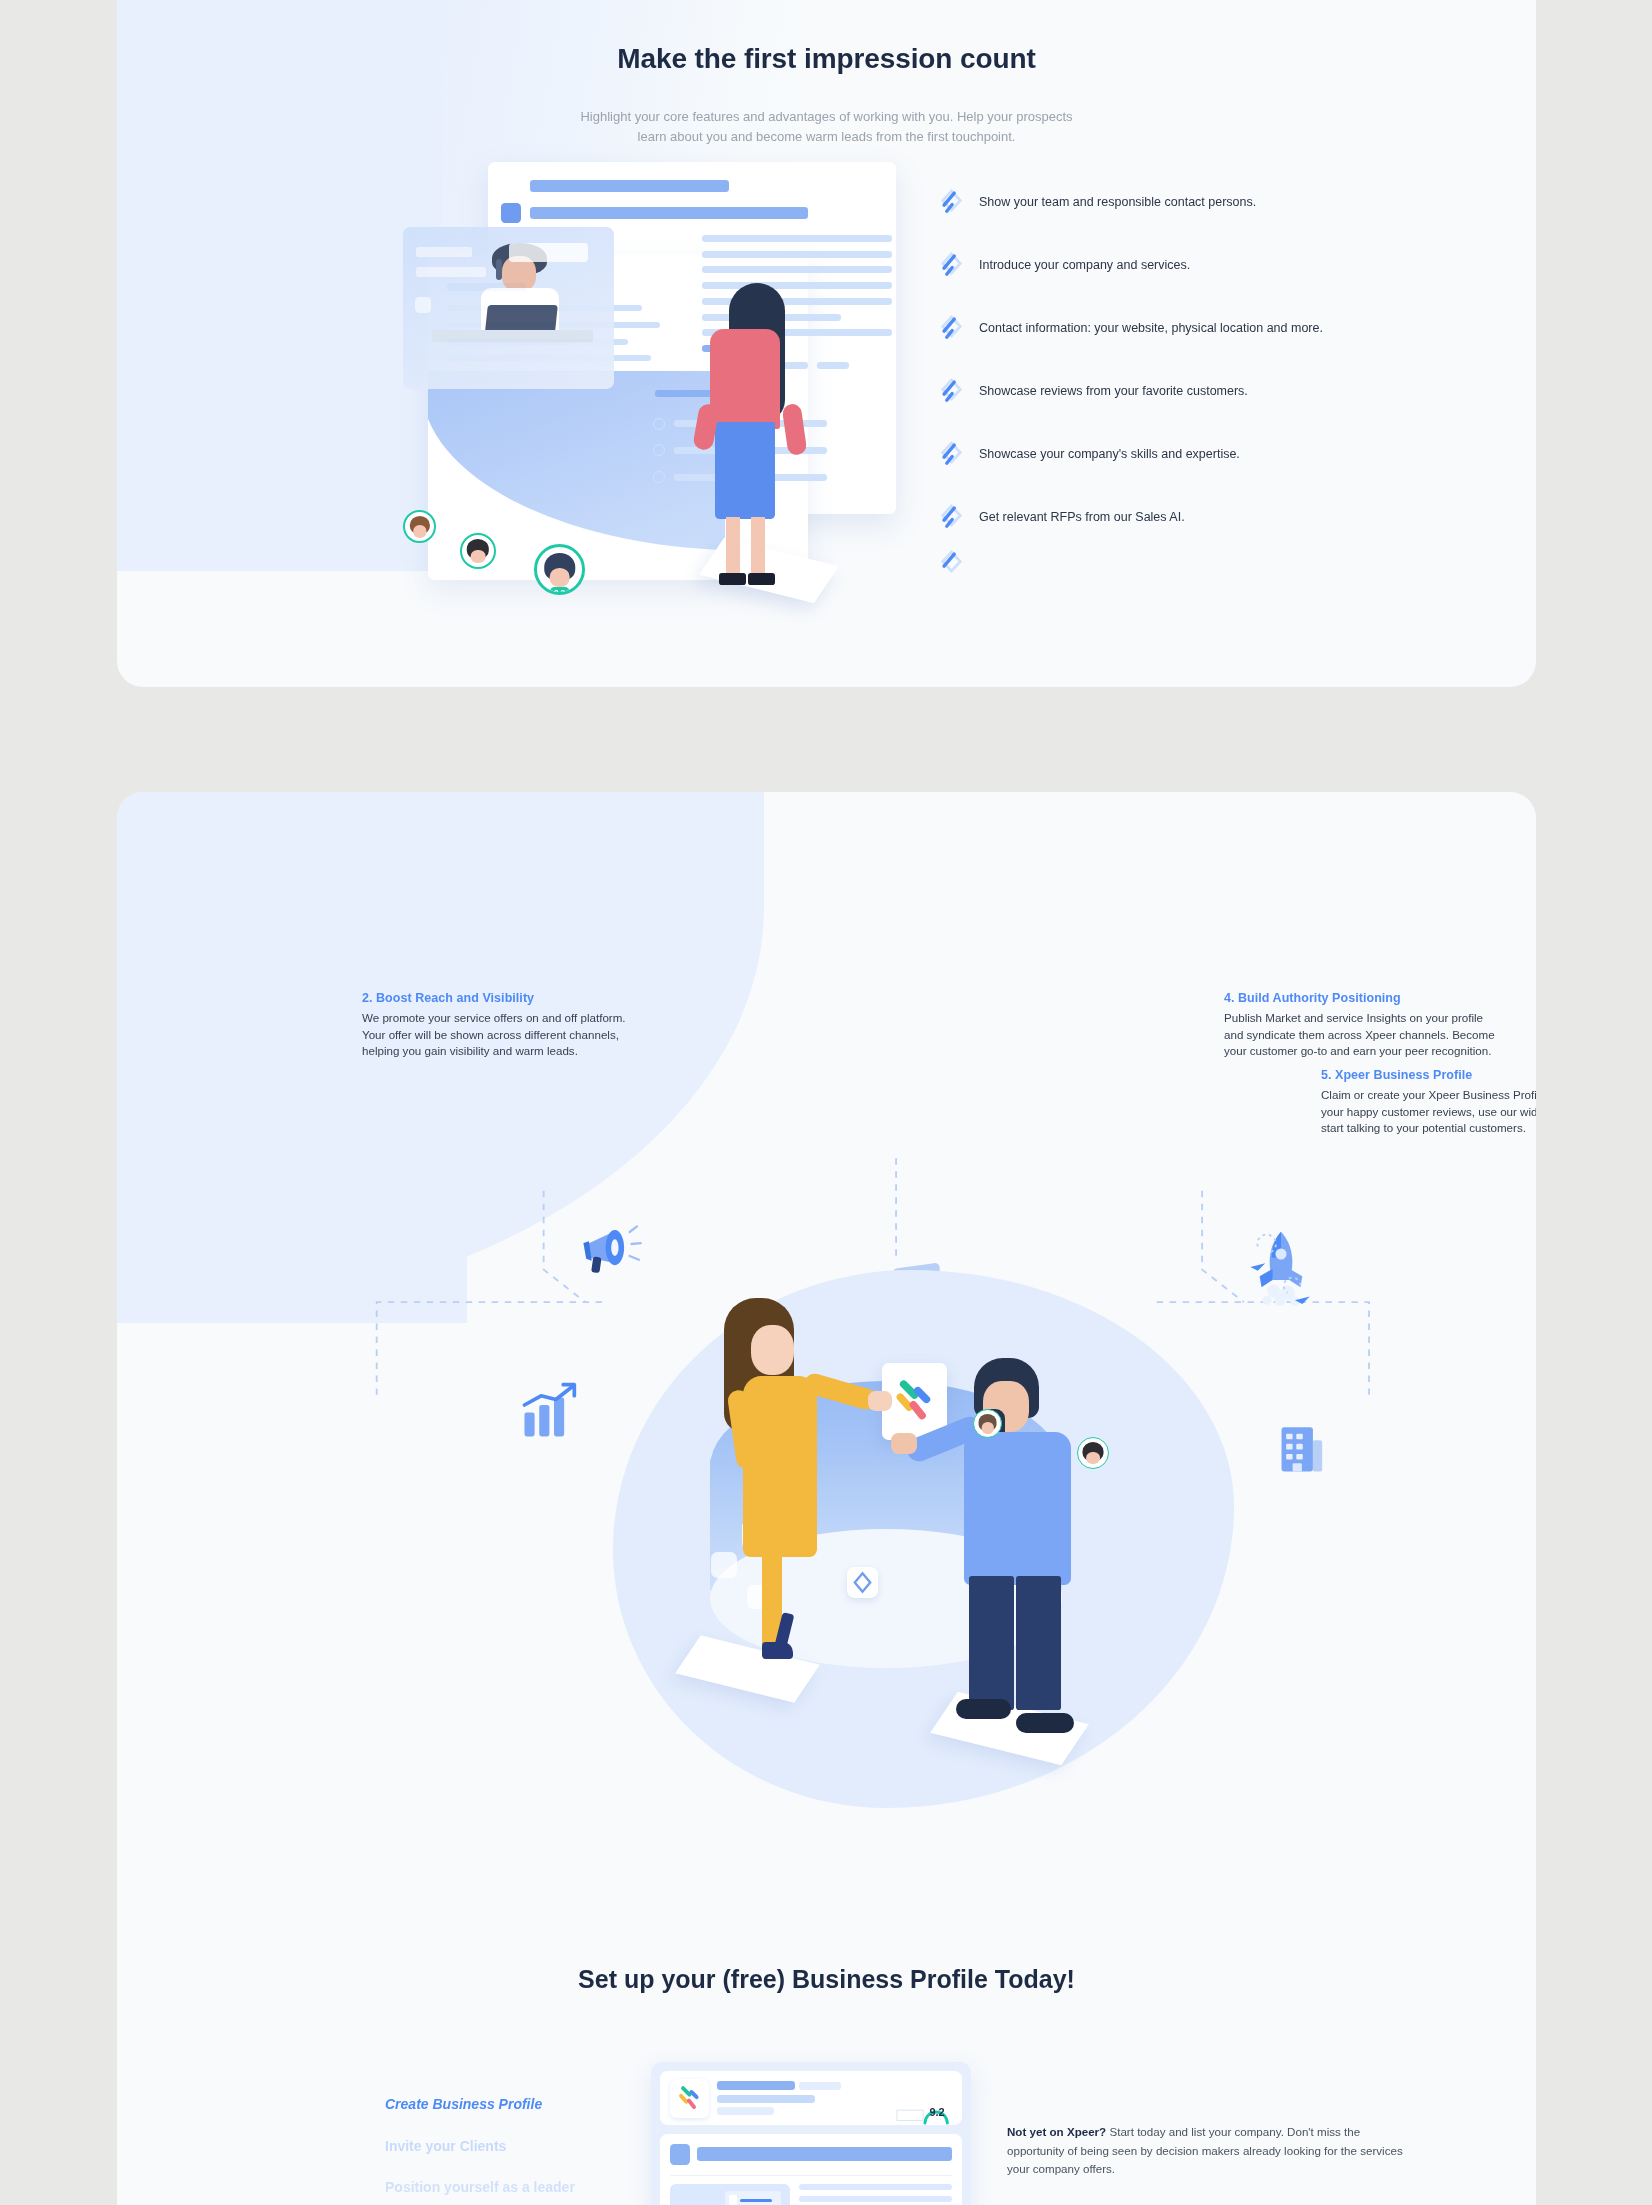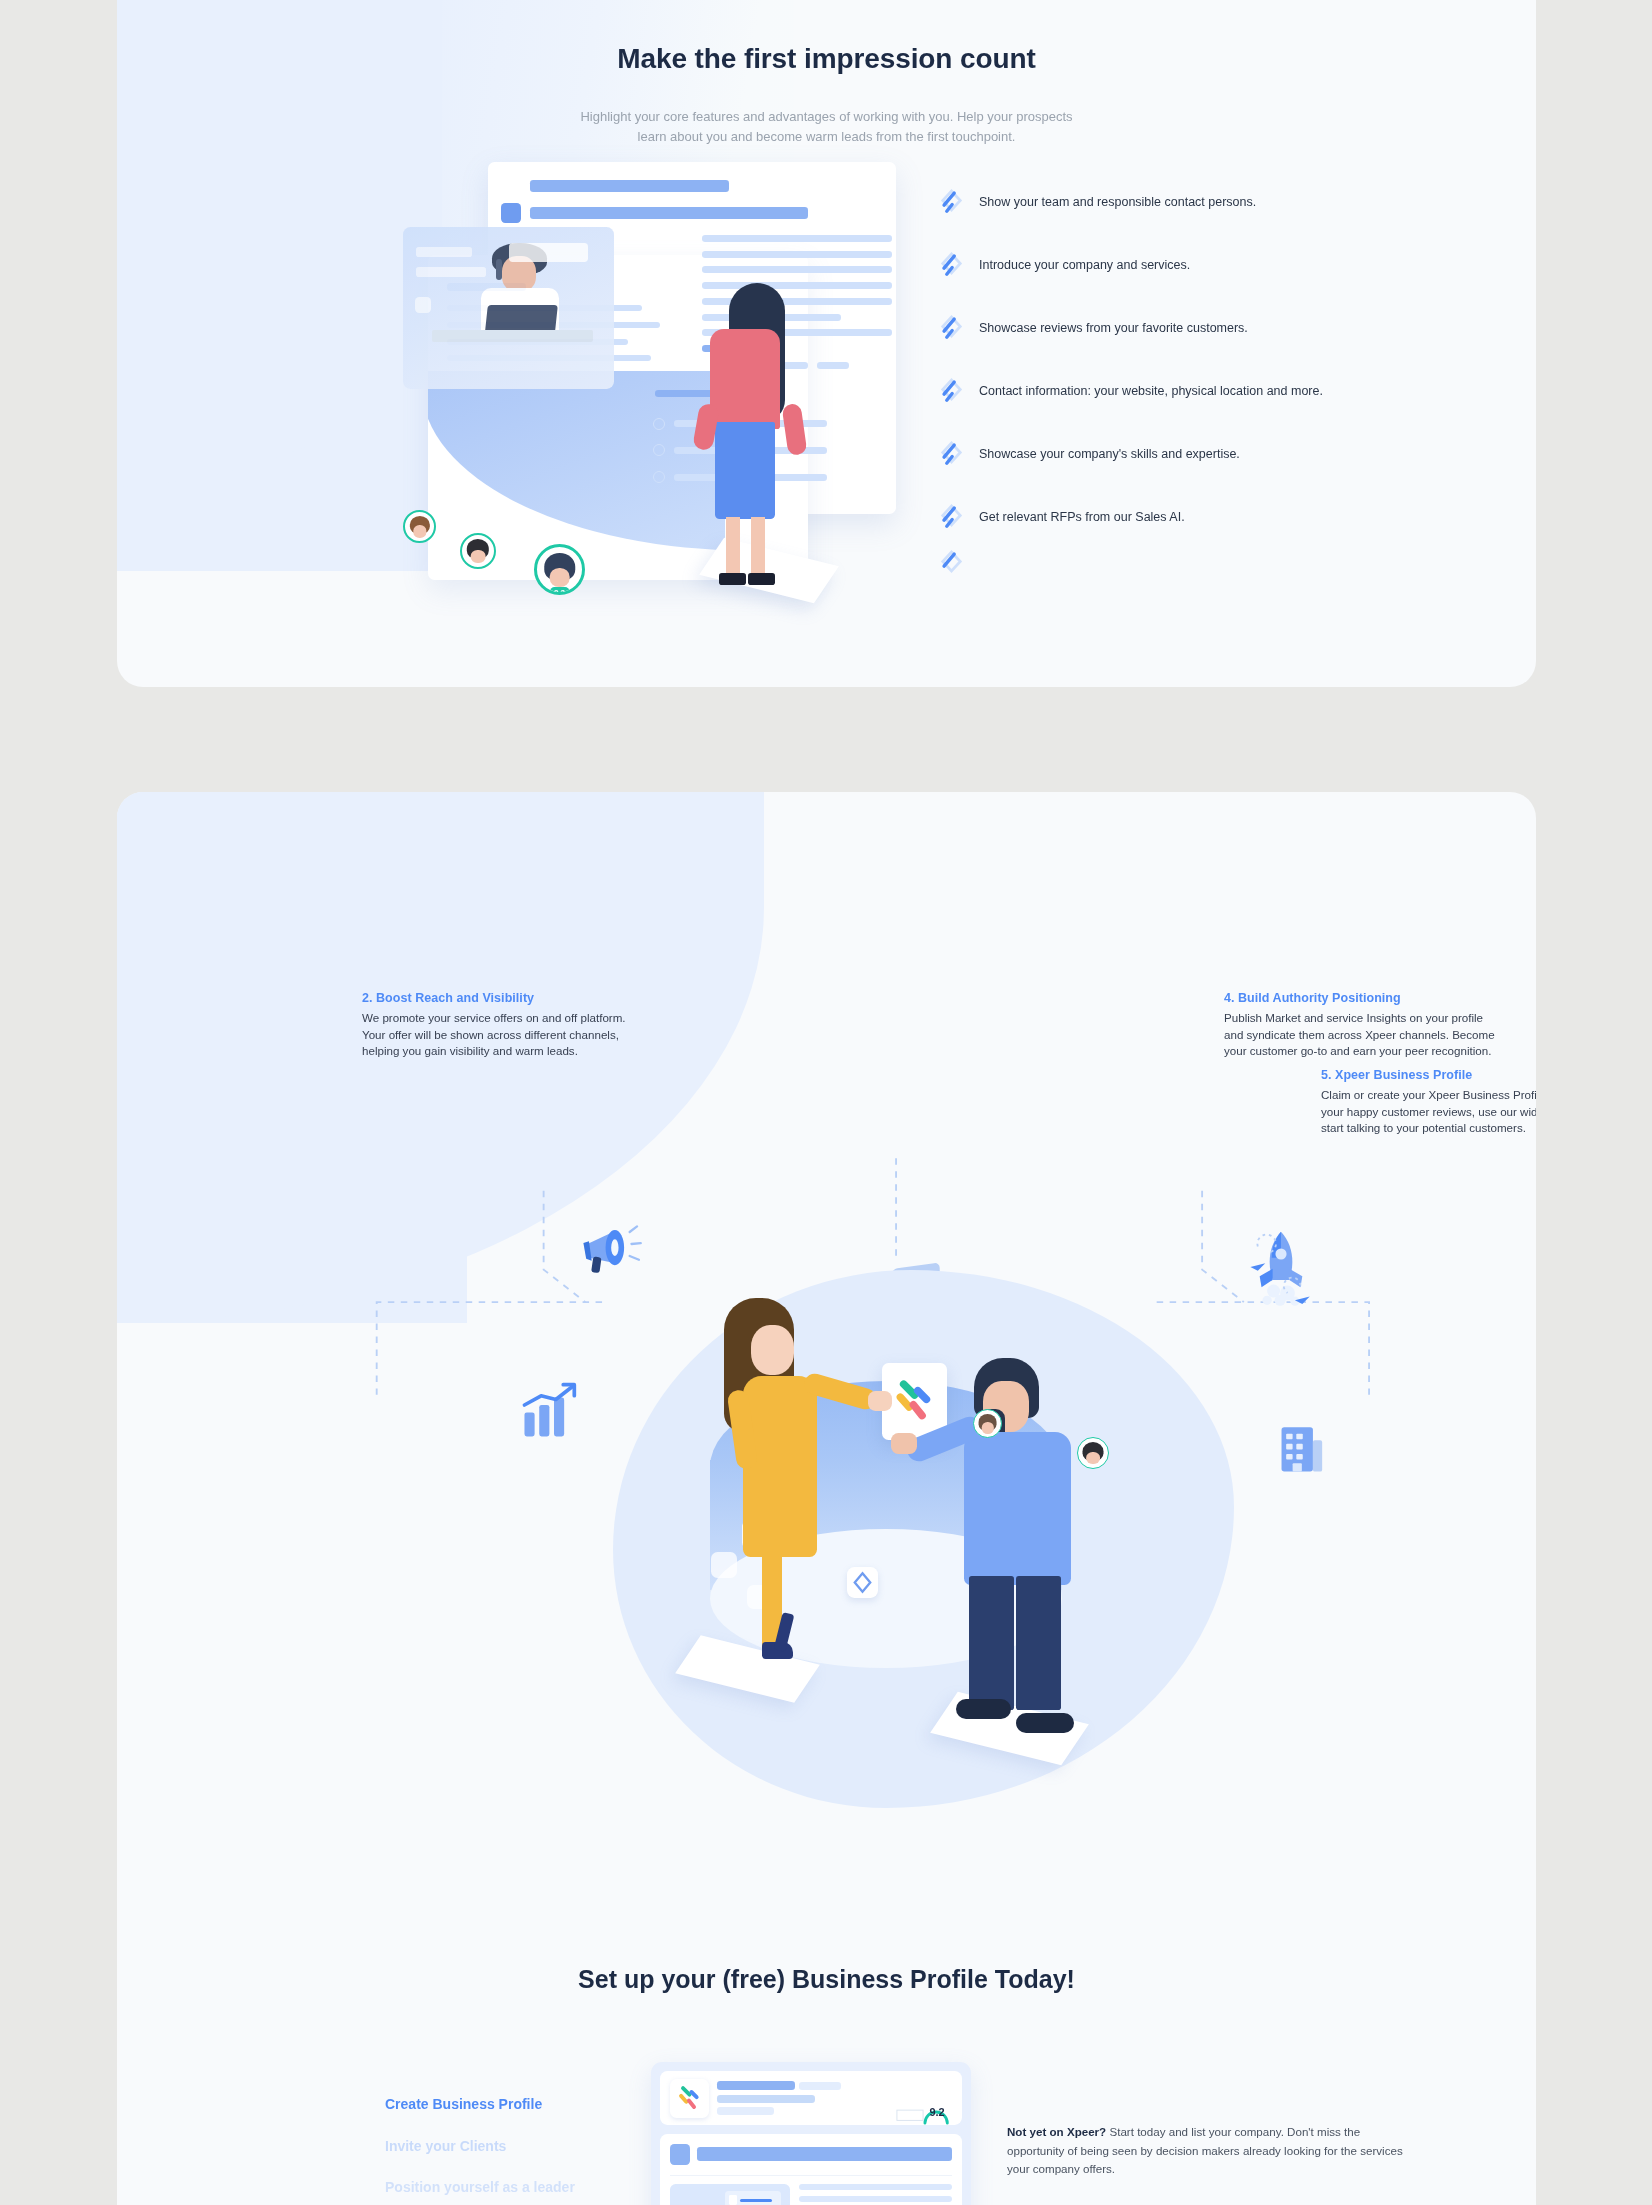--- a/index.html
+++ b/index.html
@@ -186,31 +186,31 @@
       <span class="txt">Introduce your company and services.</span>
     </div>
     <div class="feat">
       <span class="glyph">
         <svg viewBox="0 0 40 40" width="27" height="27">
             <path d="M20 3 L33 17 L20 31 L7 17 Z" fill="none" stroke="#cfe0fb" stroke-width="4"></path>
             <path d="M9 24 L24 6" stroke="#4e8af6" stroke-width="5" stroke-linecap="round" fill="none"></path>
             <path d="M13 33 L21 23" stroke="#4e8af6" stroke-width="5" stroke-linecap="round" fill="none"></path>
           </svg>
       </span>
+      <span class="txt">Contact information: your website, physical location and more.</span>
+    </div>
+    <div class="feat">
+      <span class="glyph">
+        <svg viewBox="0 0 40 40" width="27" height="27">
+            <path d="M20 3 L33 17 L20 31 L7 17 Z" fill="none" stroke="#cfe0fb" stroke-width="4"></path>
+            <path d="M9 24 L24 6" stroke="#4e8af6" stroke-width="5" stroke-linecap="round" fill="none"></path>
+            <path d="M13 33 L21 23" stroke="#4e8af6" stroke-width="5" stroke-linecap="round" fill="none"></path>
+          </svg>
+      </span>
       <span class="txt">Showcase reviews from your favorite customers.</span>
-    </div>
-    <div class="feat">
-      <span class="glyph">
-        <svg viewBox="0 0 40 40" width="27" height="27">
-            <path d="M20 3 L33 17 L20 31 L7 17 Z" fill="none" stroke="#cfe0fb" stroke-width="4"></path>
-            <path d="M9 24 L24 6" stroke="#4e8af6" stroke-width="5" stroke-linecap="round" fill="none"></path>
-            <path d="M13 33 L21 23" stroke="#4e8af6" stroke-width="5" stroke-linecap="round" fill="none"></path>
-          </svg>
-      </span>
-      <span class="txt">Contact information: your website, physical location and more.</span>
     </div>
     <div class="feat">
       <span class="glyph">
         <svg viewBox="0 0 40 40" width="27" height="27">
             <path d="M20 3 L33 17 L20 31 L7 17 Z" fill="none" stroke="#cfe0fb" stroke-width="4"></path>
             <path d="M9 24 L24 6" stroke="#4e8af6" stroke-width="5" stroke-linecap="round" fill="none"></path>
             <path d="M13 33 L21 23" stroke="#4e8af6" stroke-width="5" stroke-linecap="round" fill="none"></path>
           </svg>
       </span>
       <span class="txt">Showcase your company's skills and expertise.</span>
@@ -396,21 +396,21 @@
         <div class="face"></div>
     </div>
     <div class="av" style="left:492px;top:195px;width:32px;height:32px;border-width:1.9px;">
       <div class="hair" style="background:#2d2d33;"></div>
         <div class="face"></div>
     </div>
   </div>
 
   <div class="s2-title">Set up your (free) Business Profile Today!</div>
 
-  <div class="menu-item" style="left:268px;top:1304px;">Create Business Profile</div>
+  <div class="menu-item" style="left:268px;top:1304px;font-style:italic;">Create Business Profile</div>
   <div class="menu-item" style="left:268px;top:1346px;opacity:.28;">Invite your Clients</div>
   <div class="menu-item" style="left:268px;top:1387px;opacity:.22;">Position yourself as a leader</div>
 
   <div id="preview-card">
     <div class="pv-row" style="position:relative;height:54px;padding:7.4px 9.3px;display:flex;align-items:center;">
       <div style="width:39px;height:39px;background:#fff;border-radius:6.5px;box-shadow:0 1.4px 4.6px rgba(120,150,210,.18);flex:0 0 39px;">
         <svg viewBox="0 0 60 60" width="39" height="39">
           <path d="M20 14 L30 24" stroke="#21c29a" stroke-width="6" stroke-linecap="round"></path>
           <path d="M33 20 L41 28" stroke="#4e8af6" stroke-width="6" stroke-linecap="round"></path>
           <path d="M17 26 L25 35" stroke="#f5bc3d" stroke-width="6" stroke-linecap="round"></path>

